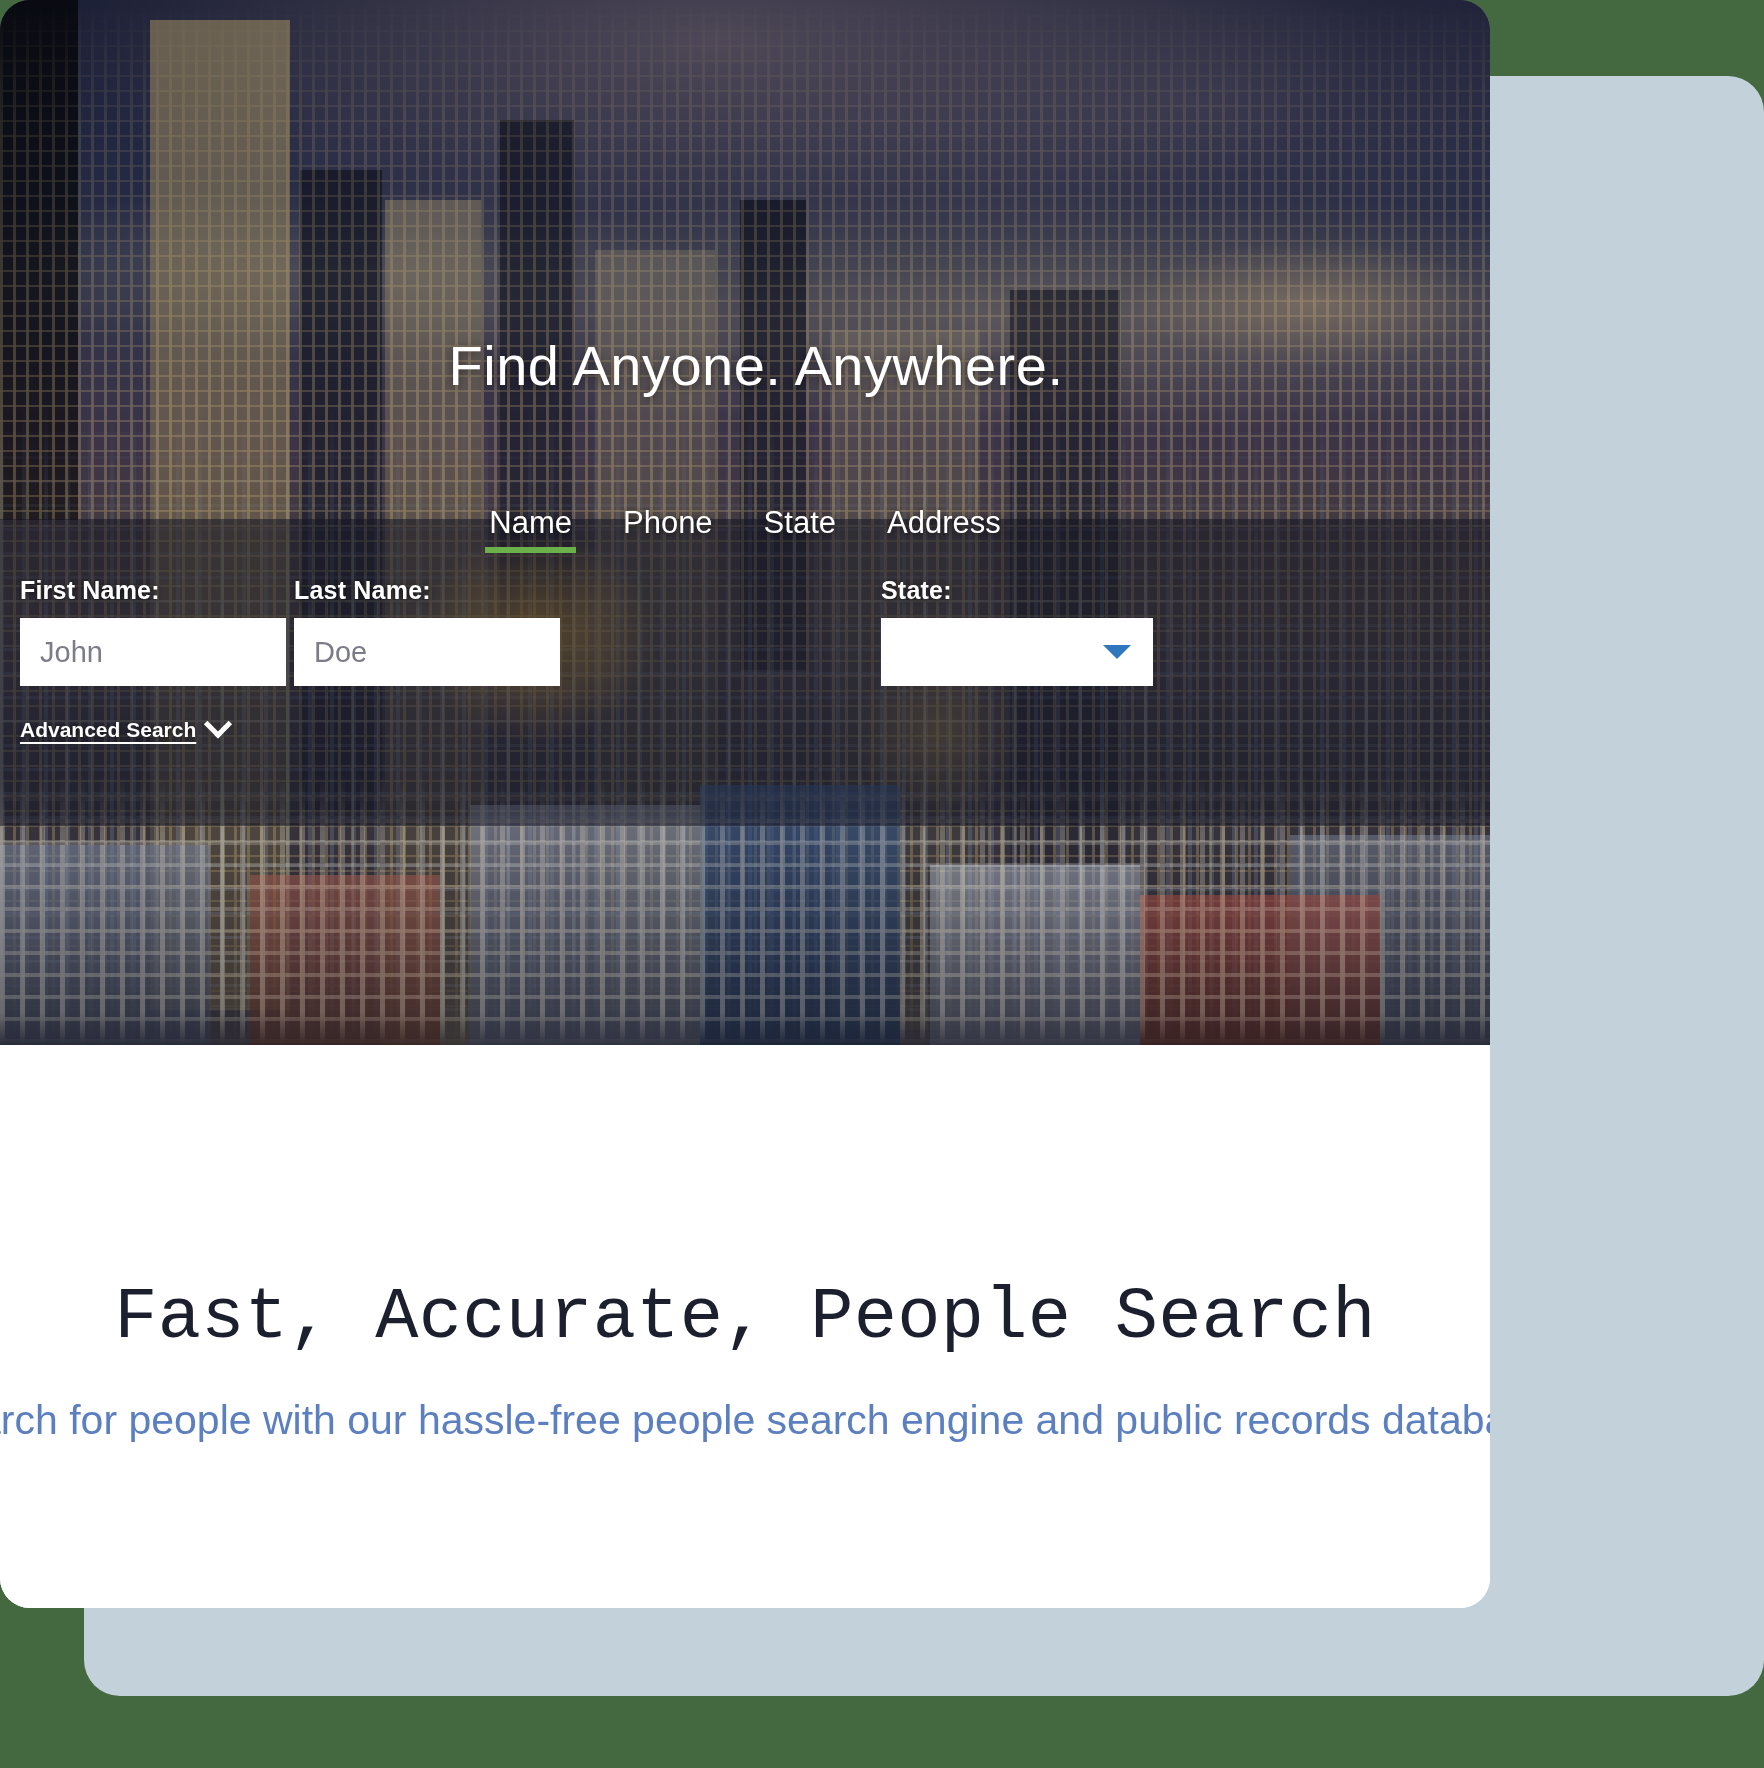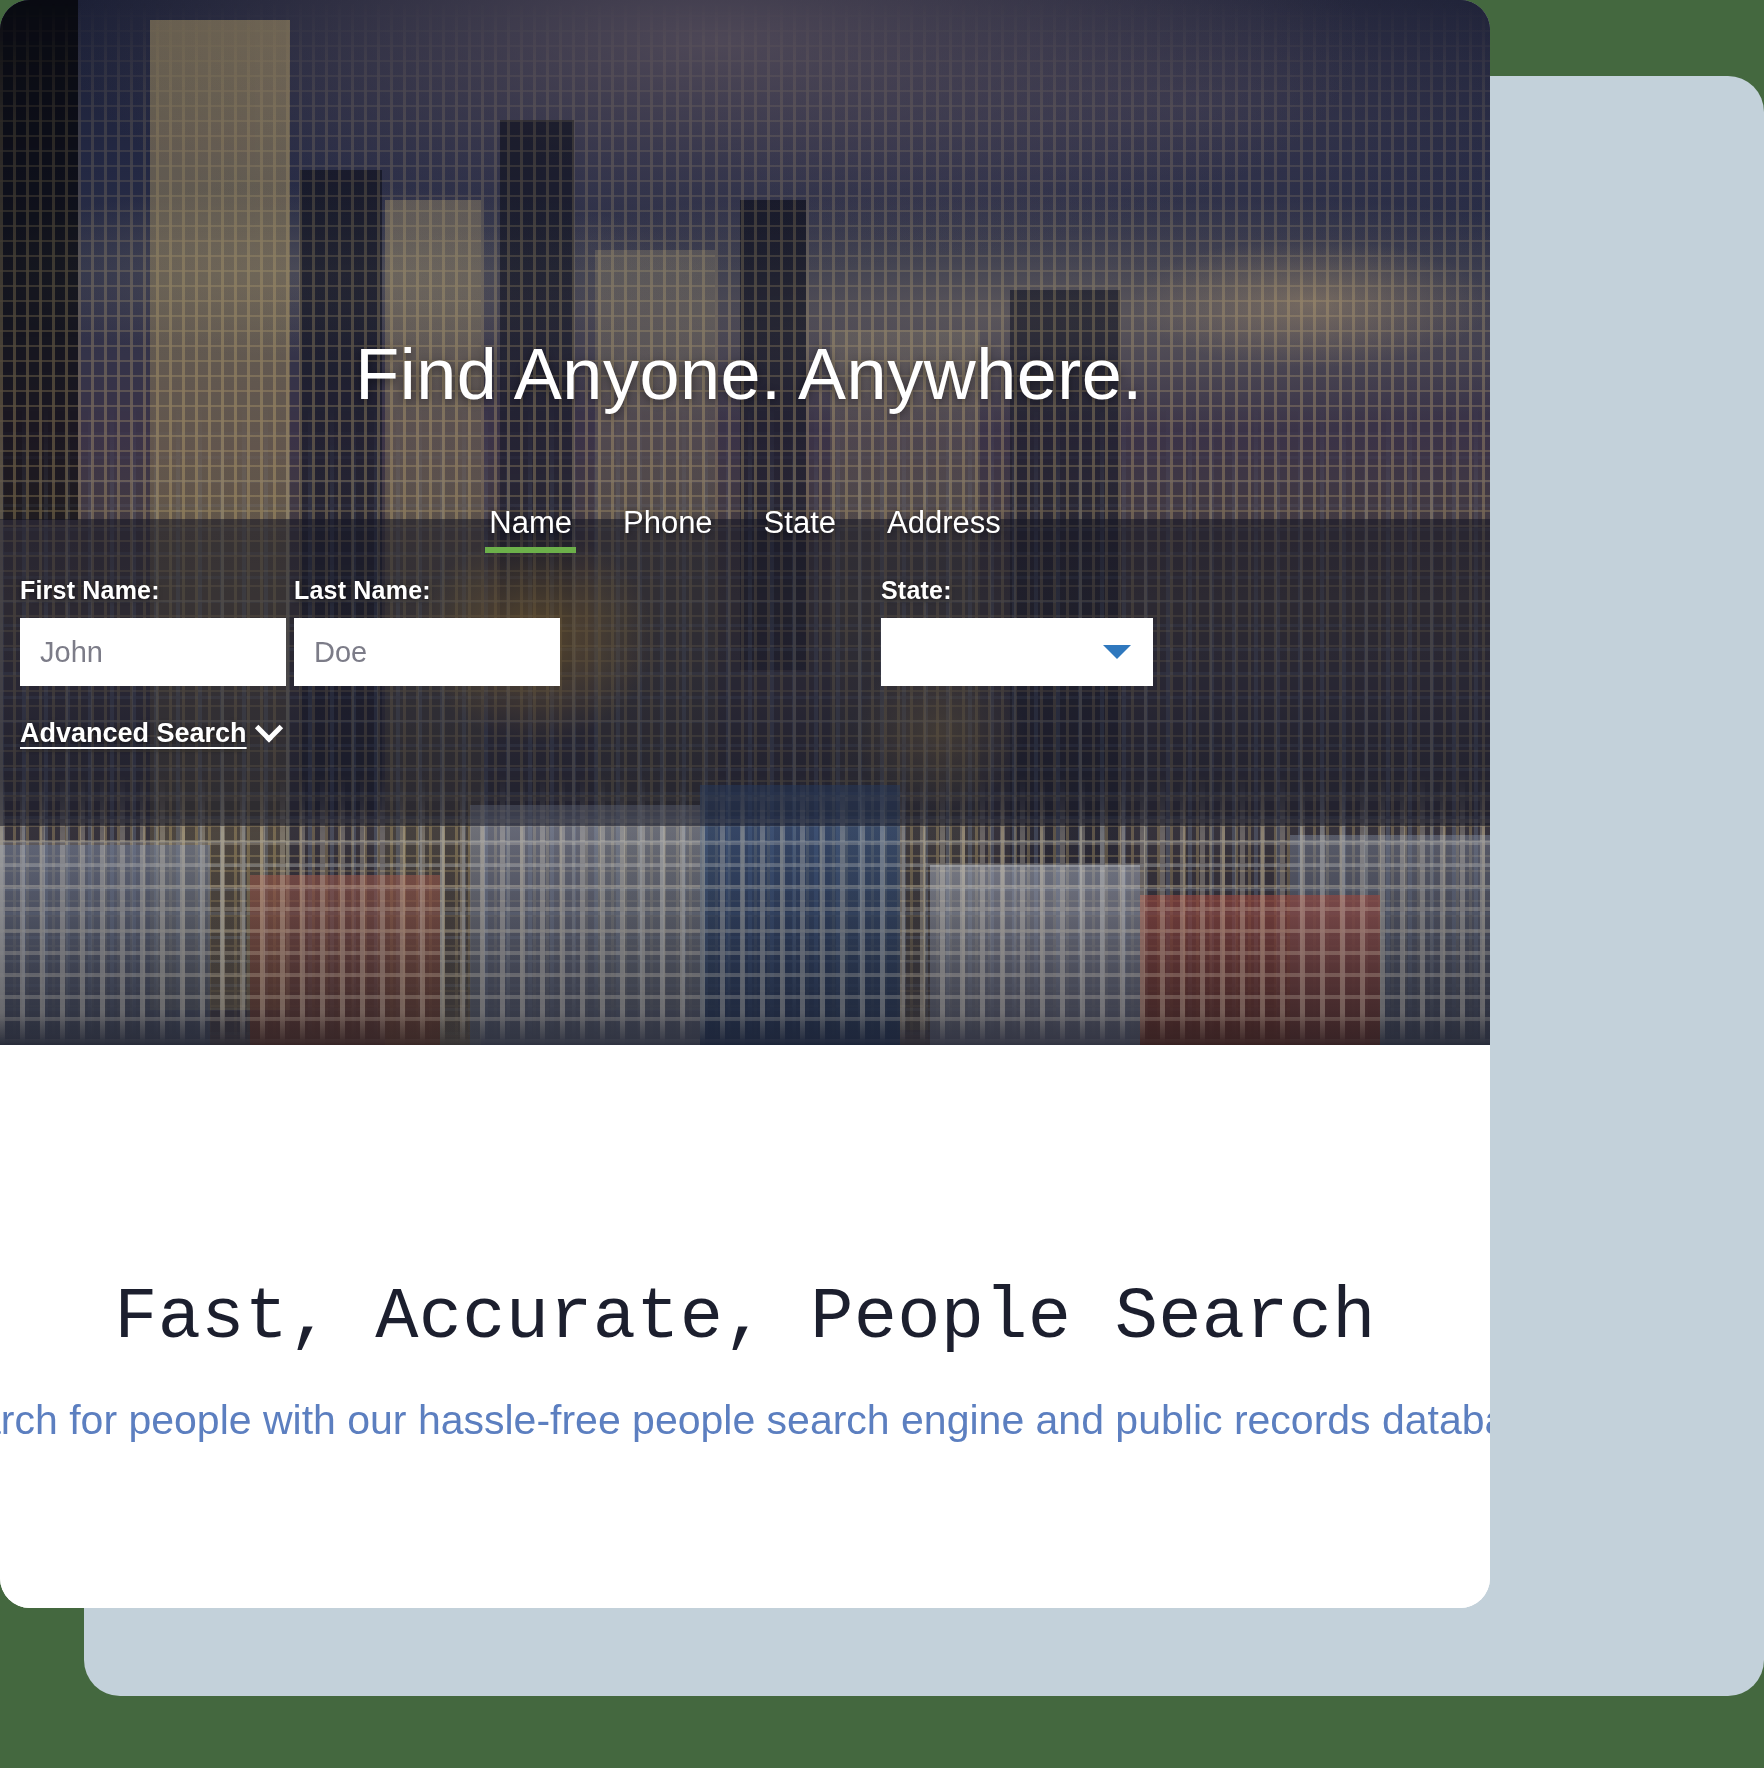--- a/index.html
+++ b/index.html
@@ -187,25 +187,25 @@
   }
 
   .hero-content {
     position: absolute;
     inset: 0;
   }
 
   .headline {
     position: absolute;
     top: 338px;
-    left: 4px;
+    left: 11px;
     width: 100%;
     text-align: center;
     color: #ffffff;
-    font-size: 72px;
+    font-size: 56px;
     font-weight: 300;
     letter-spacing: .5px;
     line-height: 1;
     text-shadow: 0 2px 10px rgba(0,0,0,.45);
     font-stretch: condensed;
   }
 
   .tabs {
     position: absolute;
     top: 505px;
@@ -337,21 +337,21 @@
   }
 
   .advanced {
     position: absolute;
     top: 718px;
     left: 20px;
     display: flex;
     align-items: center;
     gap: 12px;
     color: #ffffff;
-    font-size: 27px;
+    font-size: 21px;
     font-weight: 600;
     text-decoration: underline;
     text-underline-offset: 5px;
     text-shadow: 0 1px 5px rgba(0,0,0,.6);
     cursor: pointer;
   }
 
   .chev {
     display: inline-block;
     width: 20px;

